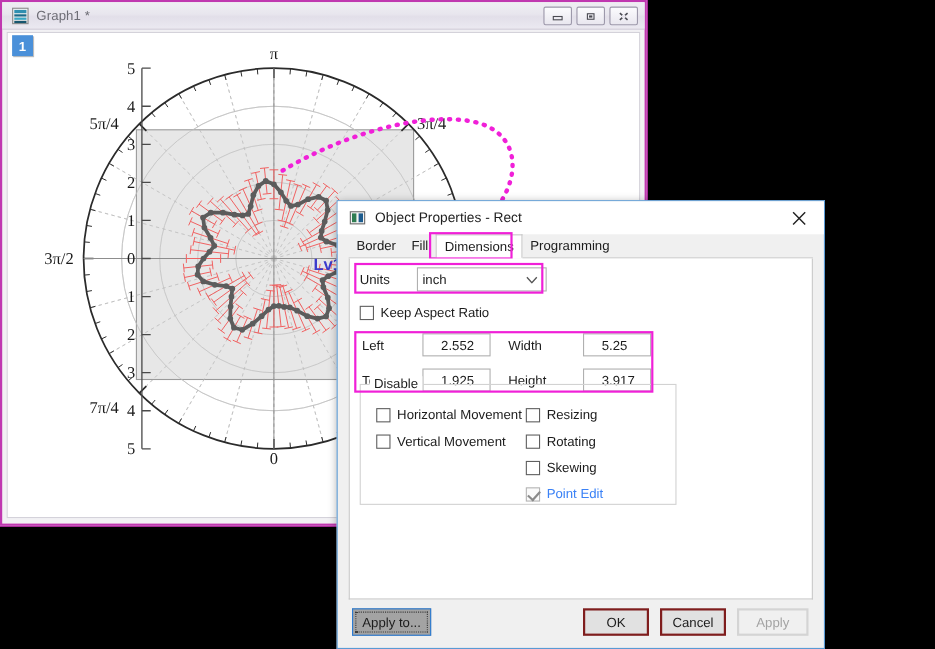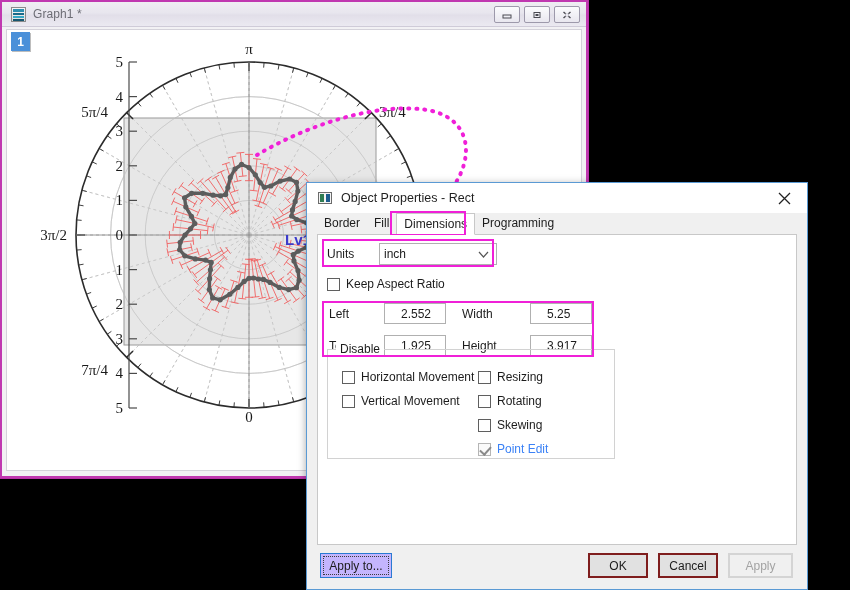--- a/index.html
+++ b/index.html
@@ -55,21 +55,21 @@
   #layer-btn {
     position: absolute; left: 4px; top: 2px; width: 19px; height: 19px;
     background: #4a90d9; color: #fff; font-size: 12px; font-weight: bold;
     display: flex; align-items: center; justify-content: center;
     box-shadow: 1px 1px 0 #bdbdbd;
   }
   #polar-svg { position: absolute; left: 0; top: 0; }
 
   
   #dialog {
-    position: absolute; left: 306px; top: 182px; width: 502px; height: 408px;
+    position: absolute; left: 306px; top: 182px; width: 444px; height: 408px;
     background: #f0f0f0;
     border: 1px solid #5a9ad4;
     box-shadow: 0 2px 8px rgba(0,0,0,.35);
     font-size: 12px; color: #1c1c1c;
   }
   #dialog-titlebar {
     position: absolute; left:0; top:0; right:0; height: 30px;
     background: #ffffff; display: flex; align-items: center;
   }
   #dlg-icon {
@@ -156,21 +156,21 @@
   .dchk { position: absolute; display: flex; align-items: center; font-size:12px;}
 
   #dlg-footer { position: absolute; left: 0; bottom: 0; right: 0; height: 44px; }
   .btn {
     position: absolute; height: 25px; font-size: 12px;
     background: #e1e1e1; border: 2px solid #7f1d1d; color:#1c1c1c;
     display:flex; align-items:center; justify-content:center;
     font-family: "Liberation Sans", sans-serif;
   }
   .btn.focused {
-    border: 1px solid #2a7ad2; background:#c4b5fd;
+    border: 1px solid #2a7ad2; background:#a3a3a3;
   }
   .btn.focused::after {
     content:""; position:absolute; left:2px; top:2px; right:2px; bottom:2px;
     border: 1px dotted #3b3b3b;
   }
   .btn.disabled { color:#a3a3a3; background:#f0f0f0; border-color:#d4d4d4; }
 </style>
 </head>
 <body>
 

